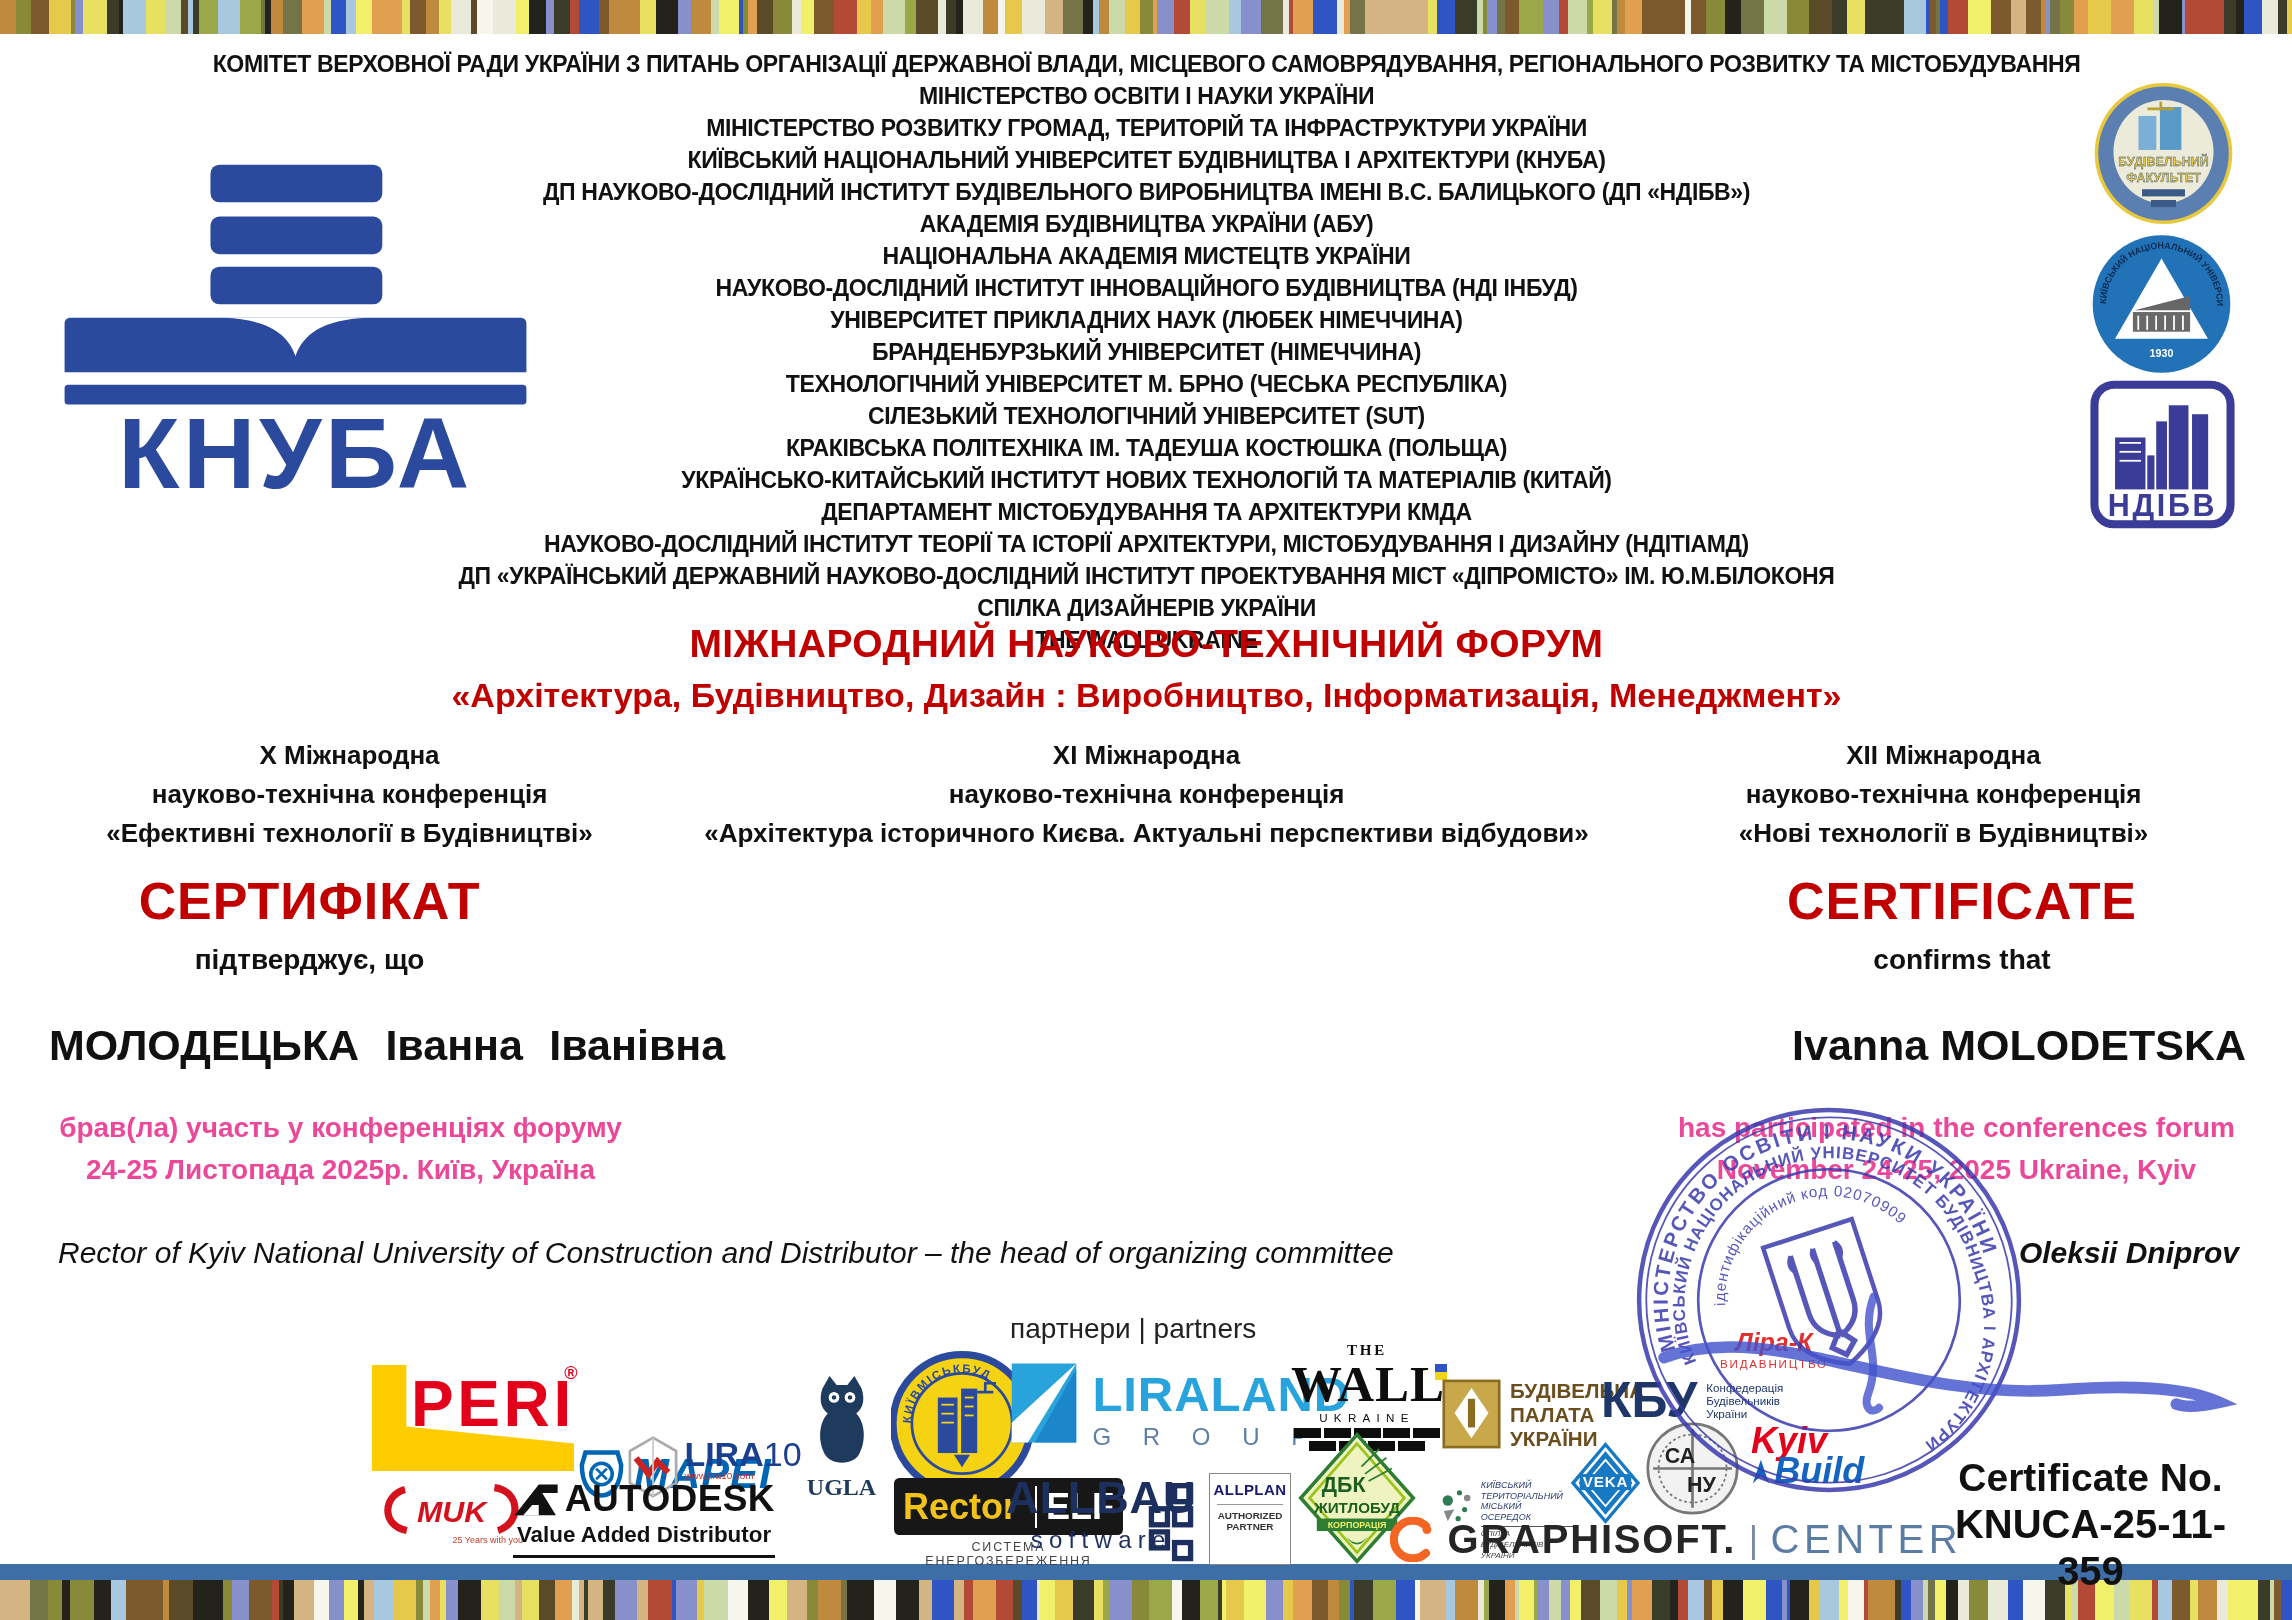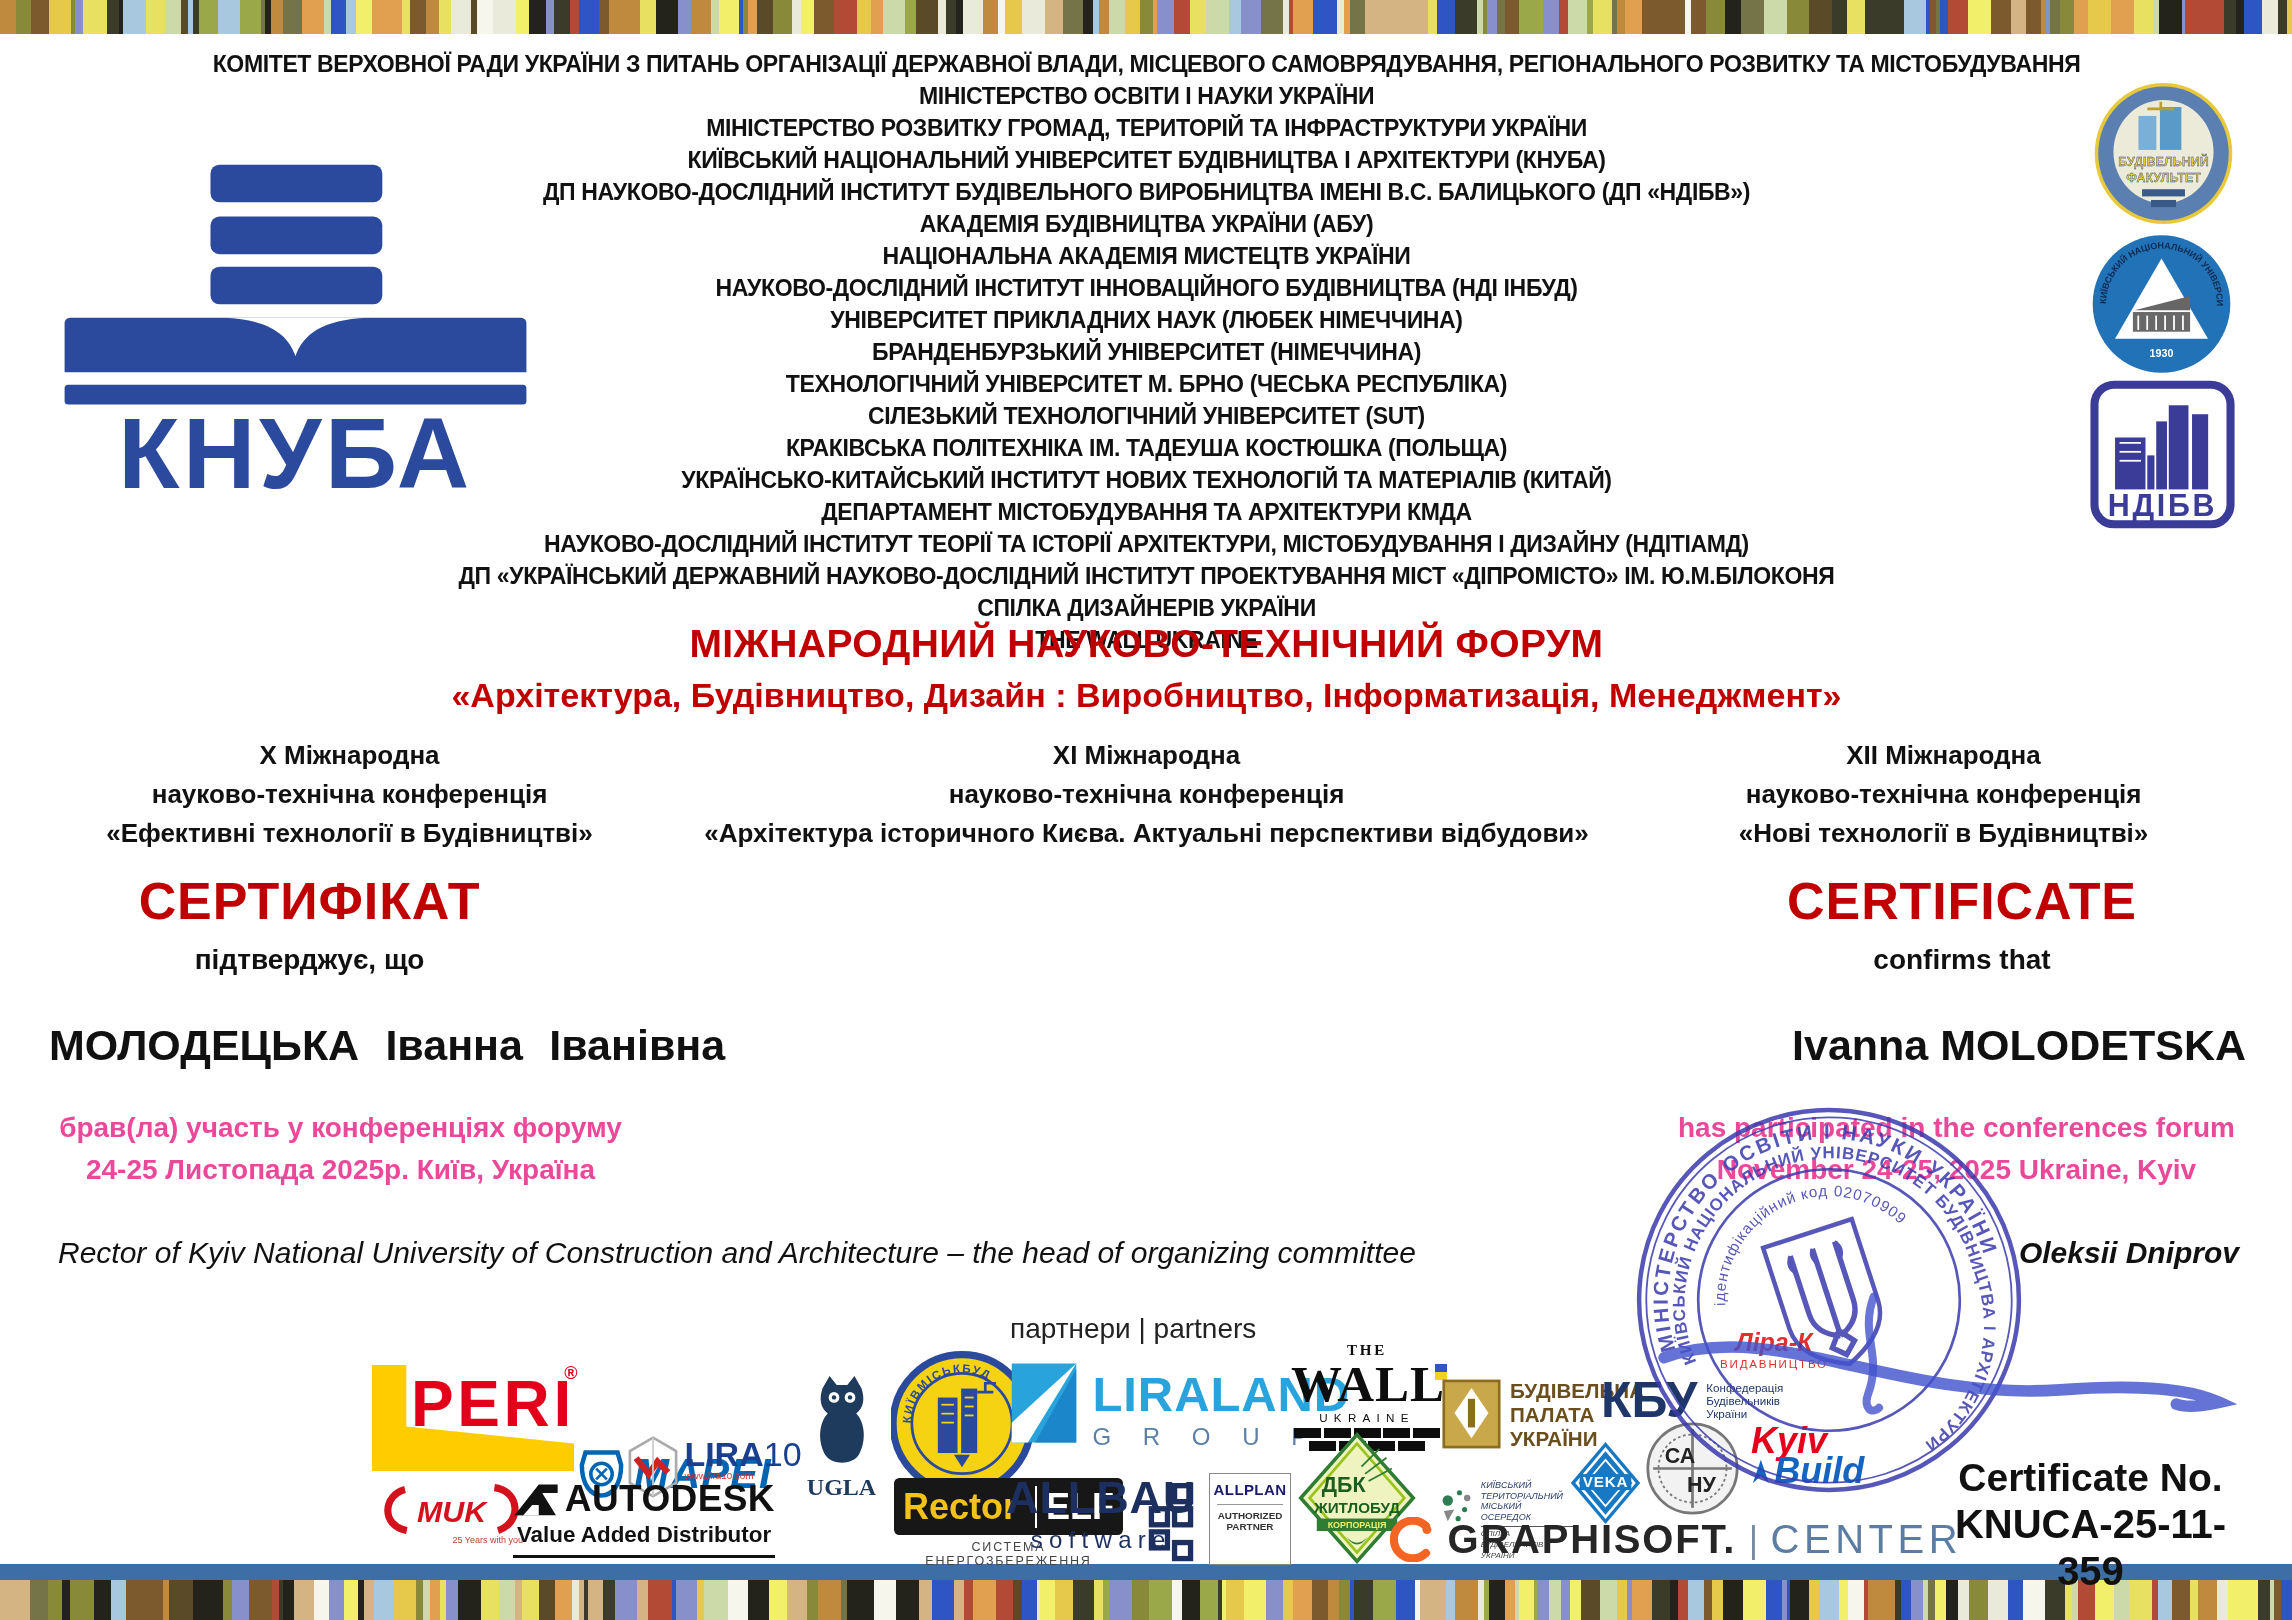--- a/index.html
+++ b/index.html
@@ -594,21 +594,21 @@
   <div id="part-uk" class="part-block">
     <div>брав(ла) участь у конференціях форуму</div>
     <div>24-25 Листопада 2025р. Київ, Україна</div>
   </div>
   <div id="part-en" class="part-block">
     <div>has participated in the conferences forum</div>
     <div>November 24-25, 2025 Ukraine, Kyiv</div>
   </div>
 
   <div class="rector-row">
-    <span>Rector of Kyiv National University of Construction and Architecture – the head of organizing committee</span>
+    <span>Rector of Kyiv National University of Construction and Distributor – the head of organizing committee</span>
     <span class="signer">Oleksii Dniprov</span>
   </div>
 
   <div class="partners-label">партнери | partners</div>
 
   <div class="logo" style="left:372px;top:1365px;width:202px;height:106px;">
     <div class="peri-l"></div>
     <div class="peri-text">PERI</div>
     <div class="peri-reg">®</div>
   </div>

